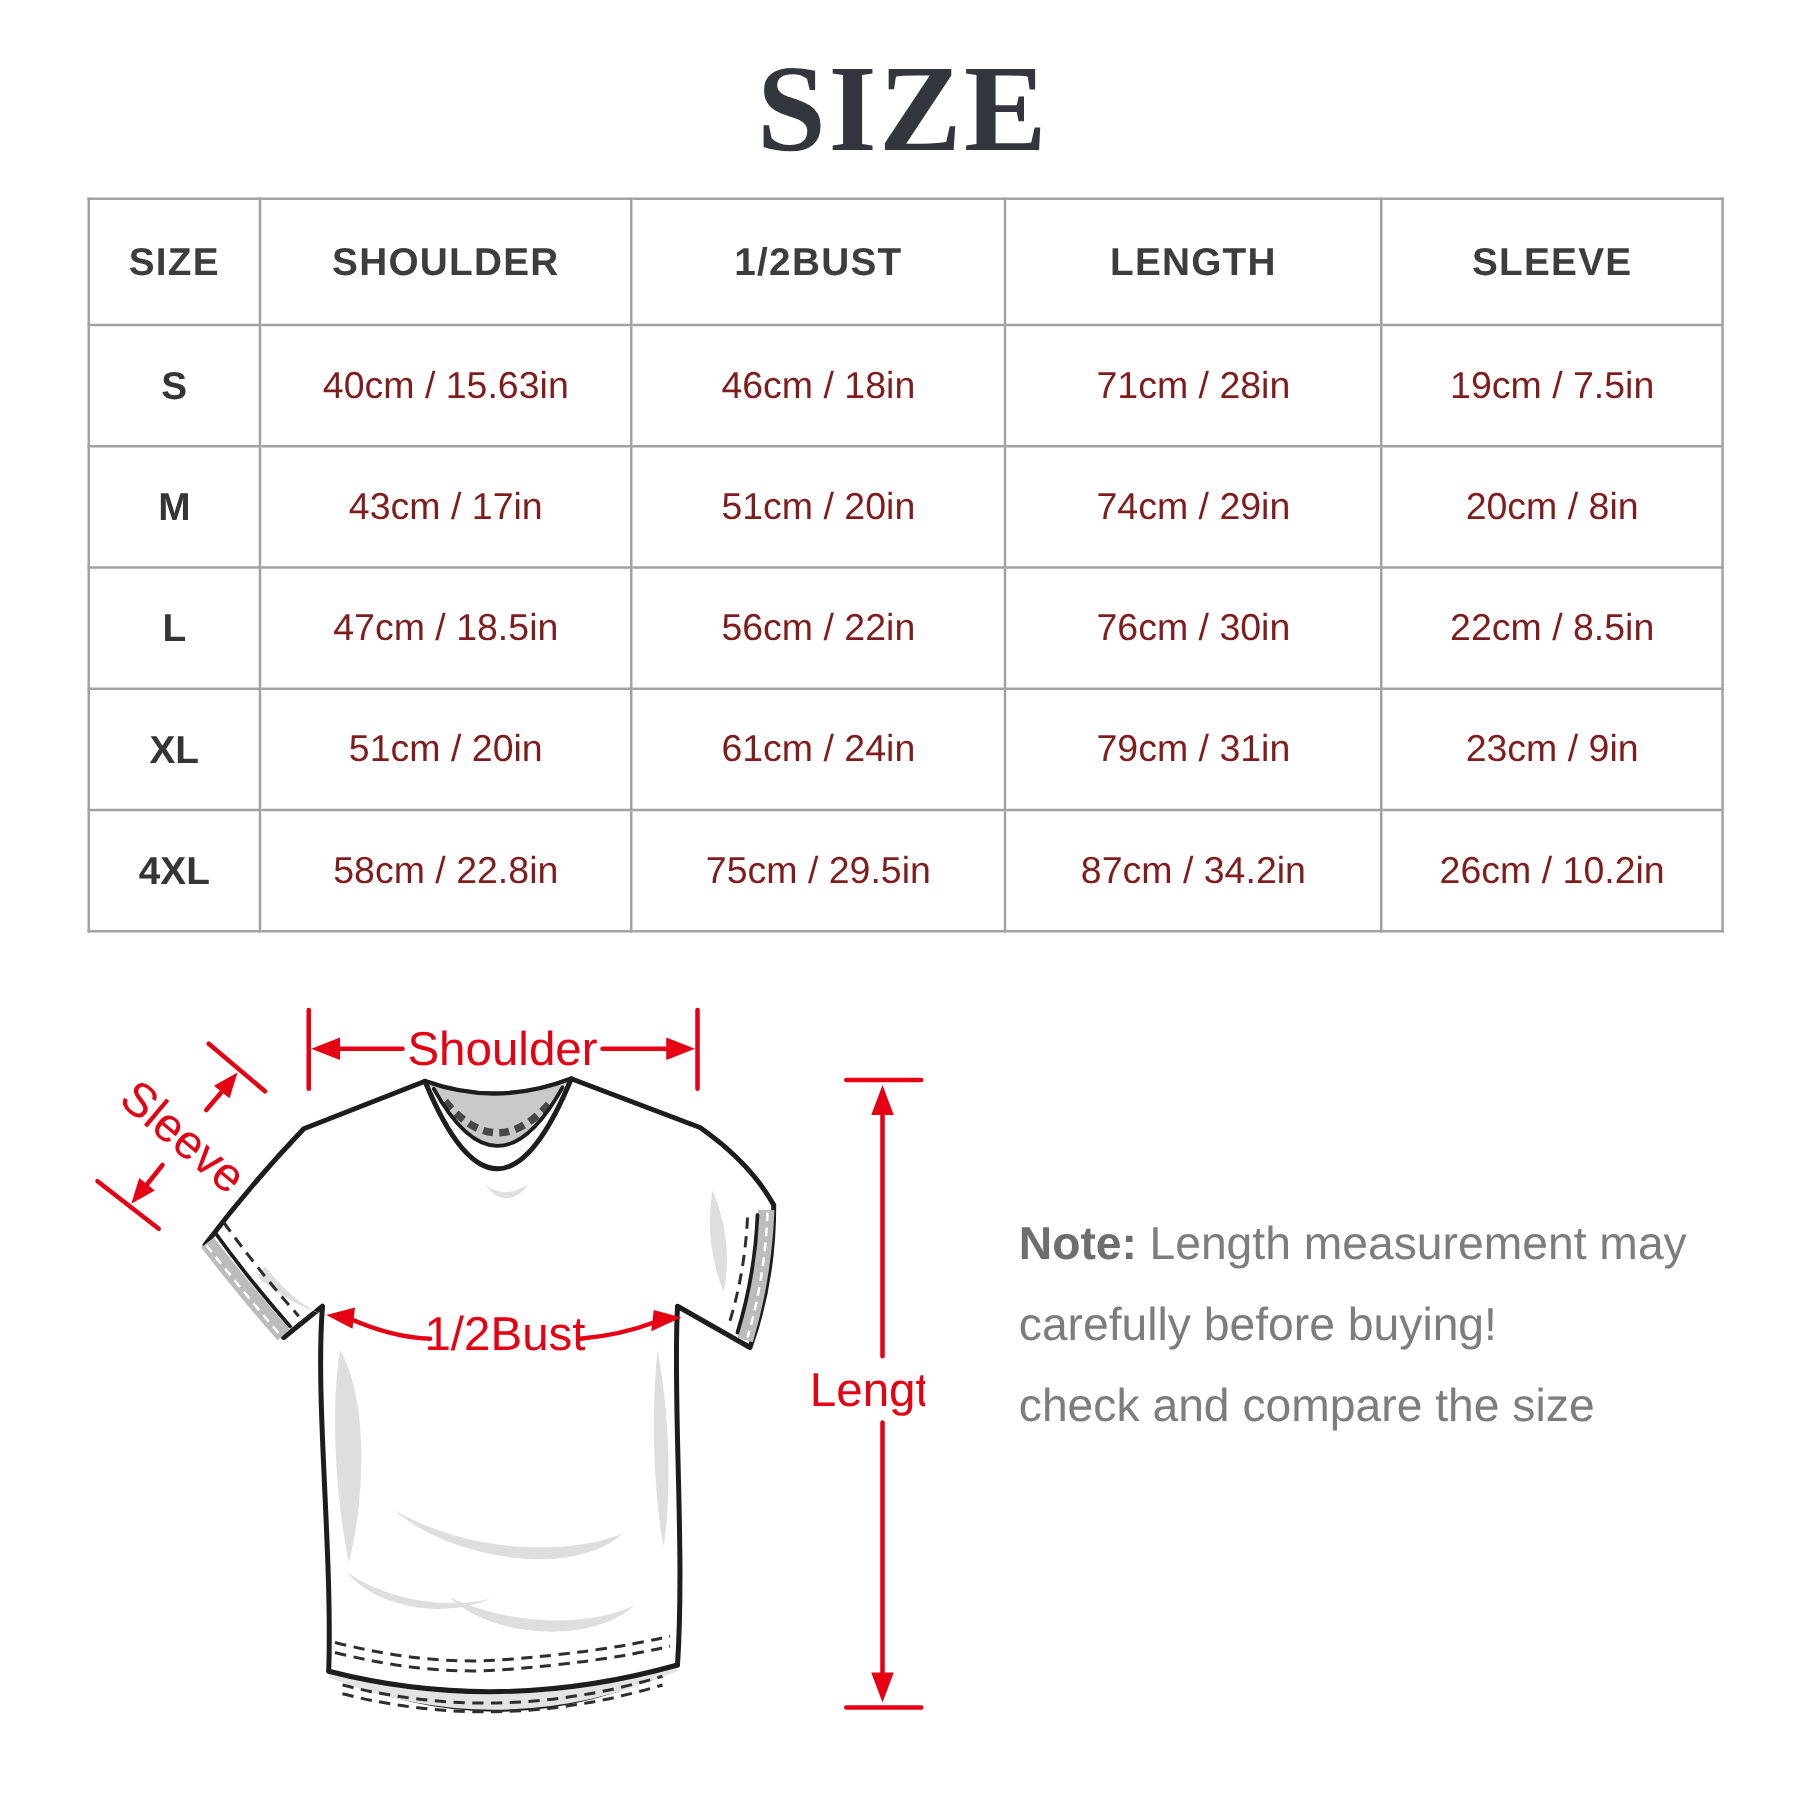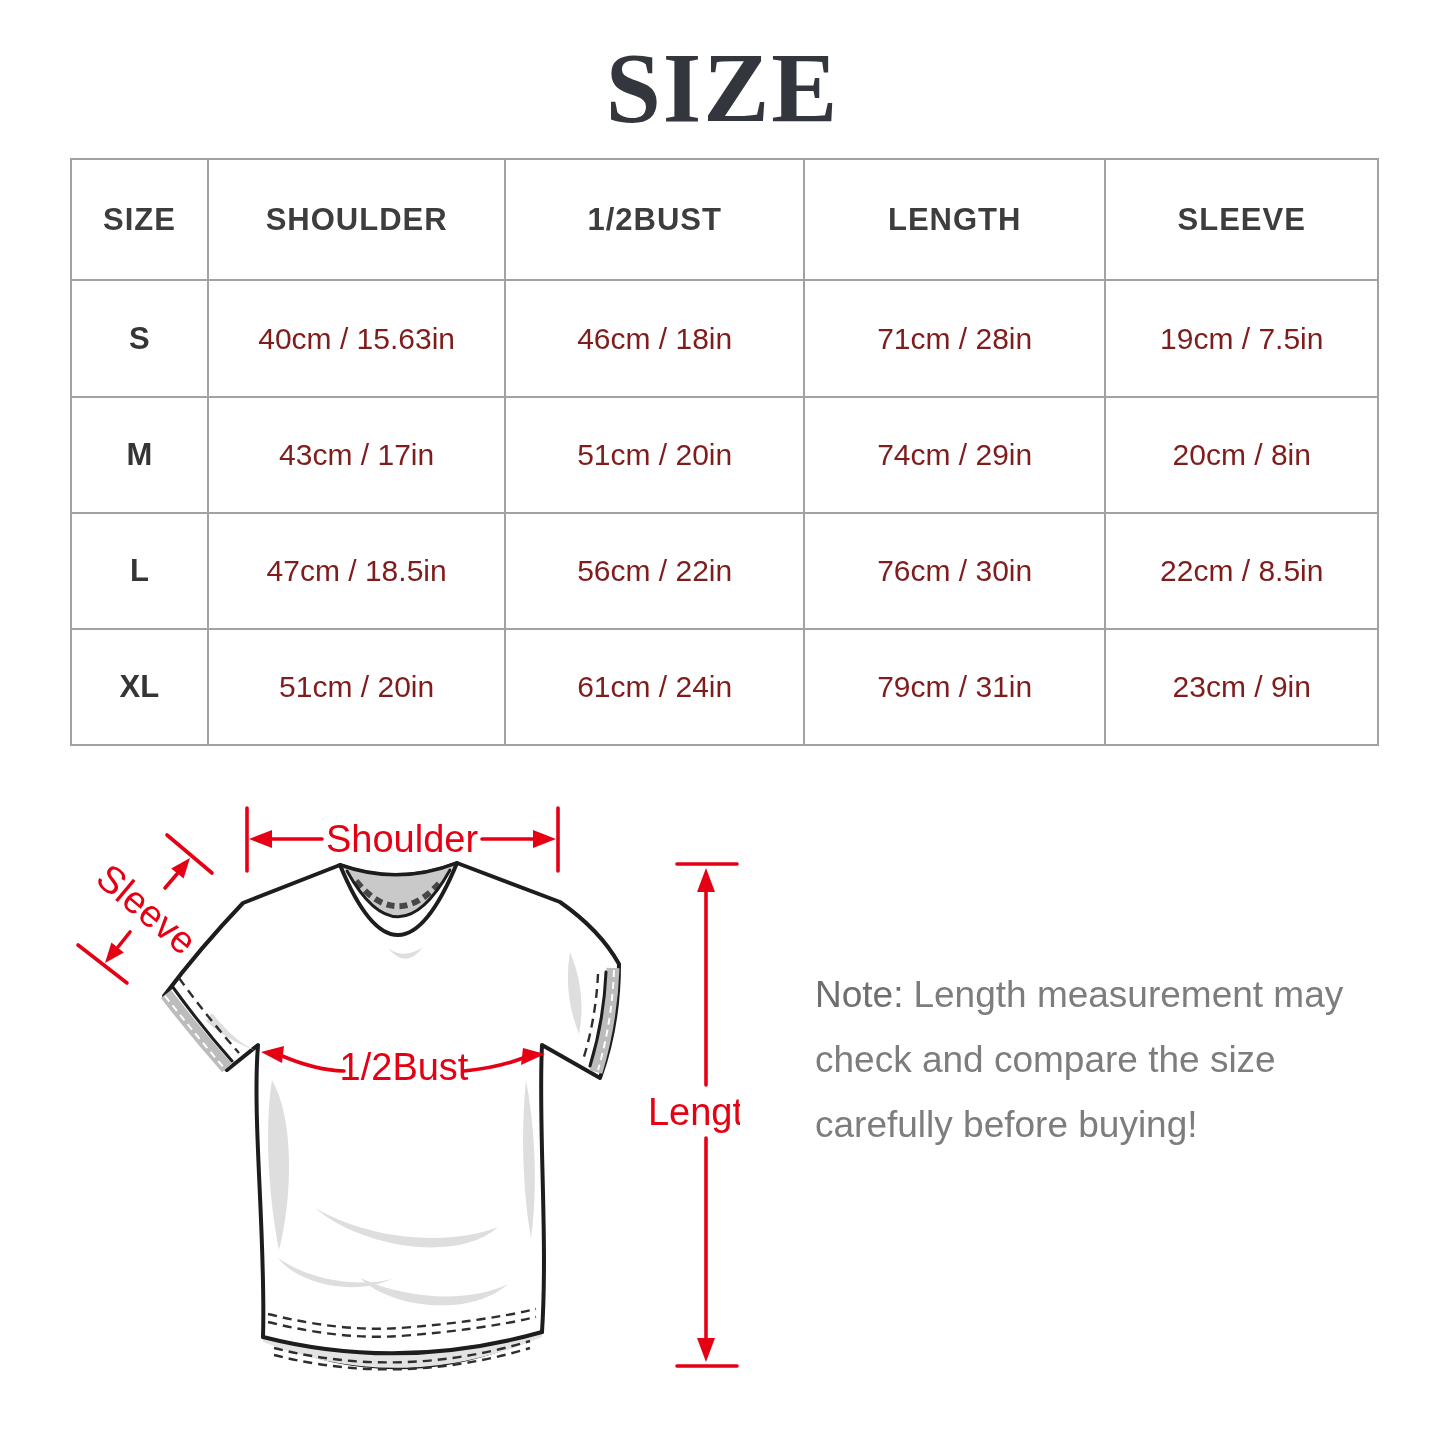--- a/index.html
+++ b/index.html
@@ -22,21 +22,21 @@
   }
   table.size-table th{
     font-size:31px;font-weight:bold;color:#3d3d3d;letter-spacing:1px;height:66px;
   }
   table.size-table td{font-size:30px;color:#7f1d1d;height:63px;}
   table.size-table td.size-cell{font-weight:bold;color:#353535;font-size:31px;}
   .note{
     position:absolute;left:815px;top:962px;width:600px;
     font-size:37px;line-height:65px;color:#7d7d7d;
   }
-  .note-bold{font-weight:normal;color:#6e6e6e;margin-right:10px;}
+  .note-bold{font-weight:bold;color:#6e6e6e;margin-right:10px;}
   .diagram{position:absolute;left:60px;top:780px;width:680px;height:640px;}
   .outline{fill:none;stroke:#1d1d1d;stroke-width:4;stroke-linecap:round;stroke-linejoin:round;}
   .thin{fill:none;stroke:#1d1d1d;stroke-width:3;stroke-linecap:round;}
   .stitch{fill:none;stroke:#2e2e2e;stroke-width:2.4;stroke-dasharray:9 6;stroke-linecap:butt;}
   .wrinkle{fill:#dedede;stroke:none;}
   .red-line{fill:none;stroke:#e60014;stroke-width:3.6;stroke-linecap:round;}
   .red-fill{fill:#e60014;stroke:none;}
   .red-label{fill:#e60014;font-family:"Liberation Sans",sans-serif;font-size:38px;}
 </style>
 </head>
@@ -80,20 +80,27 @@
     <td>56cm / 22in</td>
     <td>76cm / 30in</td>
     <td>22cm / 8.5in</td>
   </tr>
   <tr>
     <td class="size-cell">XL</td>
     <td>51cm / 20in</td>
     <td>61cm / 24in</td>
     <td>79cm / 31in</td>
     <td>23cm / 9in</td>
+  </tr>
+  <tr>
+    <td class="size-cell">4XL</td>
+    <td>58cm / 22.8in</td>
+    <td>75cm / 29.5in</td>
+    <td>87cm / 34.2in</td>
+    <td>26cm / 10.2in</td>
   </tr>
 </tbody>
   </table>
 
 <svg class="diagram" viewBox="0 0 680 640" xmlns="http://www.w3.org/2000/svg">
 
   <g>
 
     <path class="outline" fill="#ffffff" style="fill:#ffffff" d="M280,85 L183,123 Q140,168 104,216 Q133,255 167,290 L198,265
          C192,340 206,460 203,557 Q342,620 482,552
@@ -168,15 +175,15 @@
     <polygon class="red-fill" points="646,88 637,112 655,112"></polygon>
     <polygon class="red-fill" points="646,582 637,558 655,558"></polygon>
     <path class="red-line" d="M646,110 L646,305"></path>
     <path class="red-line" d="M646,358 L646,560"></path>
     <text class="red-label" x="646" y="345" text-anchor="middle">Length</text>
   </g>
 </svg>
 
 <div class="note">
   <div class="note-line"><span class="note-bold">Note:</span><span>Length measurement may</span></div>
+  <div class="note-line">carefully before buying!</div>
   <div class="note-line">check and compare the size</div>
-  <div class="note-line">carefully before buying!</div>
 </div>
 
 </body></html>

